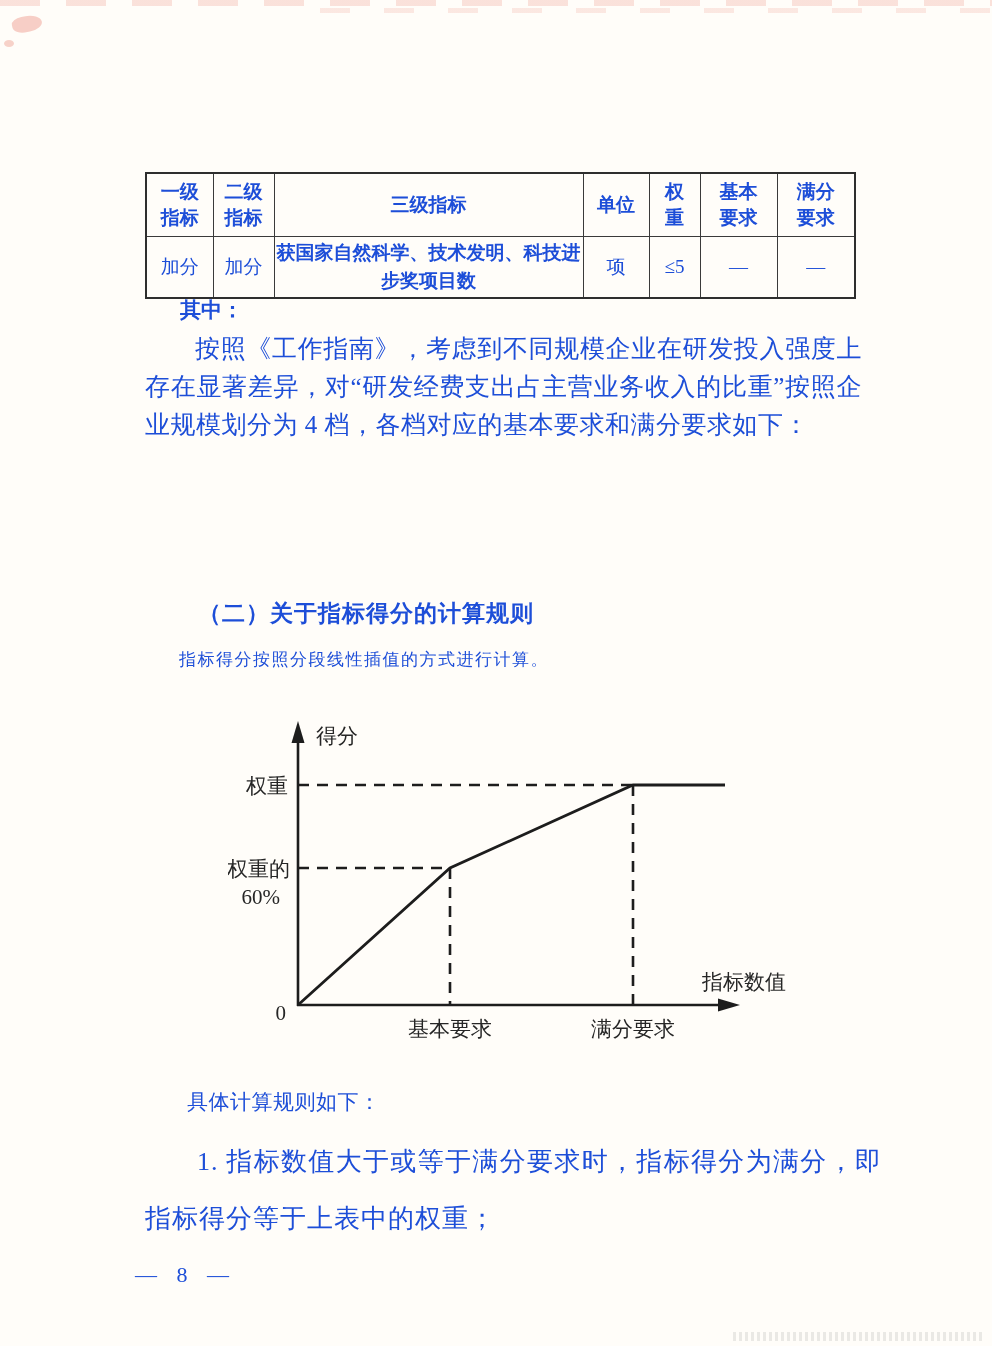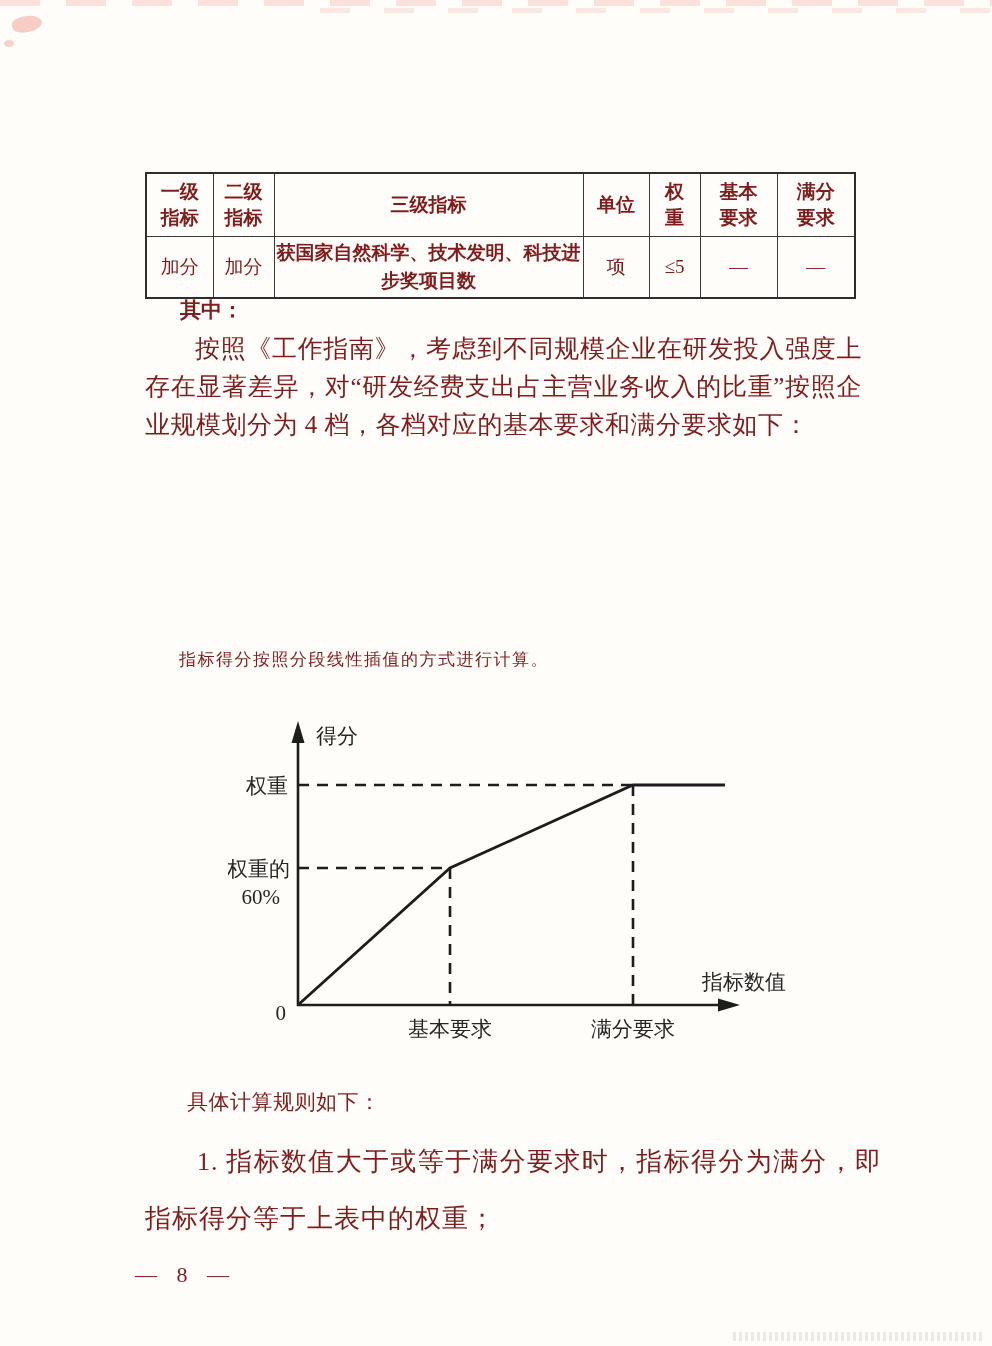--- a/index.html
+++ b/index.html
@@ -2,21 +2,21 @@
 <html><head>
 <meta charset="utf-8">
 <style>
   html,body{margin:0;padding:0;background:#e9e9e9;}
   .page{
     position:relative;
     width:992px;height:1346px;
     margin:0 auto;
     background:#fffdf9;
     font-family:"Liberation Serif","DejaVu Serif",serif;
-    color:#7f1d1d;
+    color:#1d4ed8;
     overflow:hidden;
   }
   
   .scan-top-1{
     position:absolute;left:0;top:0;width:992px;height:6px;
     background:repeating-linear-gradient(90deg,rgba(228,100,80,.40) 0 40px,rgba(228,100,80,0) 40px 66px);
     opacity:.45;
   }
   .scan-top-2{
     position:absolute;left:320px;top:8px;width:672px;height:5px;
@@ -144,20 +144,21 @@
         <td>—</td>
       </tr>
     </tbody>
       </table>
   </div>
 
   <div class="note">其中：</div>
   <div class="para-intro">按照《工作指南》，考虑到不同规模企业在研发投入强度上存在显著差异，对“研发经费支出占主营业务收入的比重”按照企业规模划分为 4 档，各档对应的基本要求和满分要求如下：</div>
 
 
+  <div class="heading2">（二）关于指标得分的计算规则</div>
   <div class="para-method">指标得分按照分段线性插值的方式进行计算。</div>
 
   <div class="figure">
     <svg width="560" height="360" viewBox="0 0 560 360">
 
       <line x1="70" y1="30" x2="70" y2="303" stroke="#1d1d1d" stroke-width="2.6"></line>
       <polygon points="70,18 63.5,40 76.5,40" fill="#1d1d1d"></polygon>
       <line x1="69" y1="302" x2="500" y2="302" stroke="#1d1d1d" stroke-width="2.6"></line>
       <polygon points="512,302 490,295.5 490,308.5" fill="#1d1d1d"></polygon>
 

